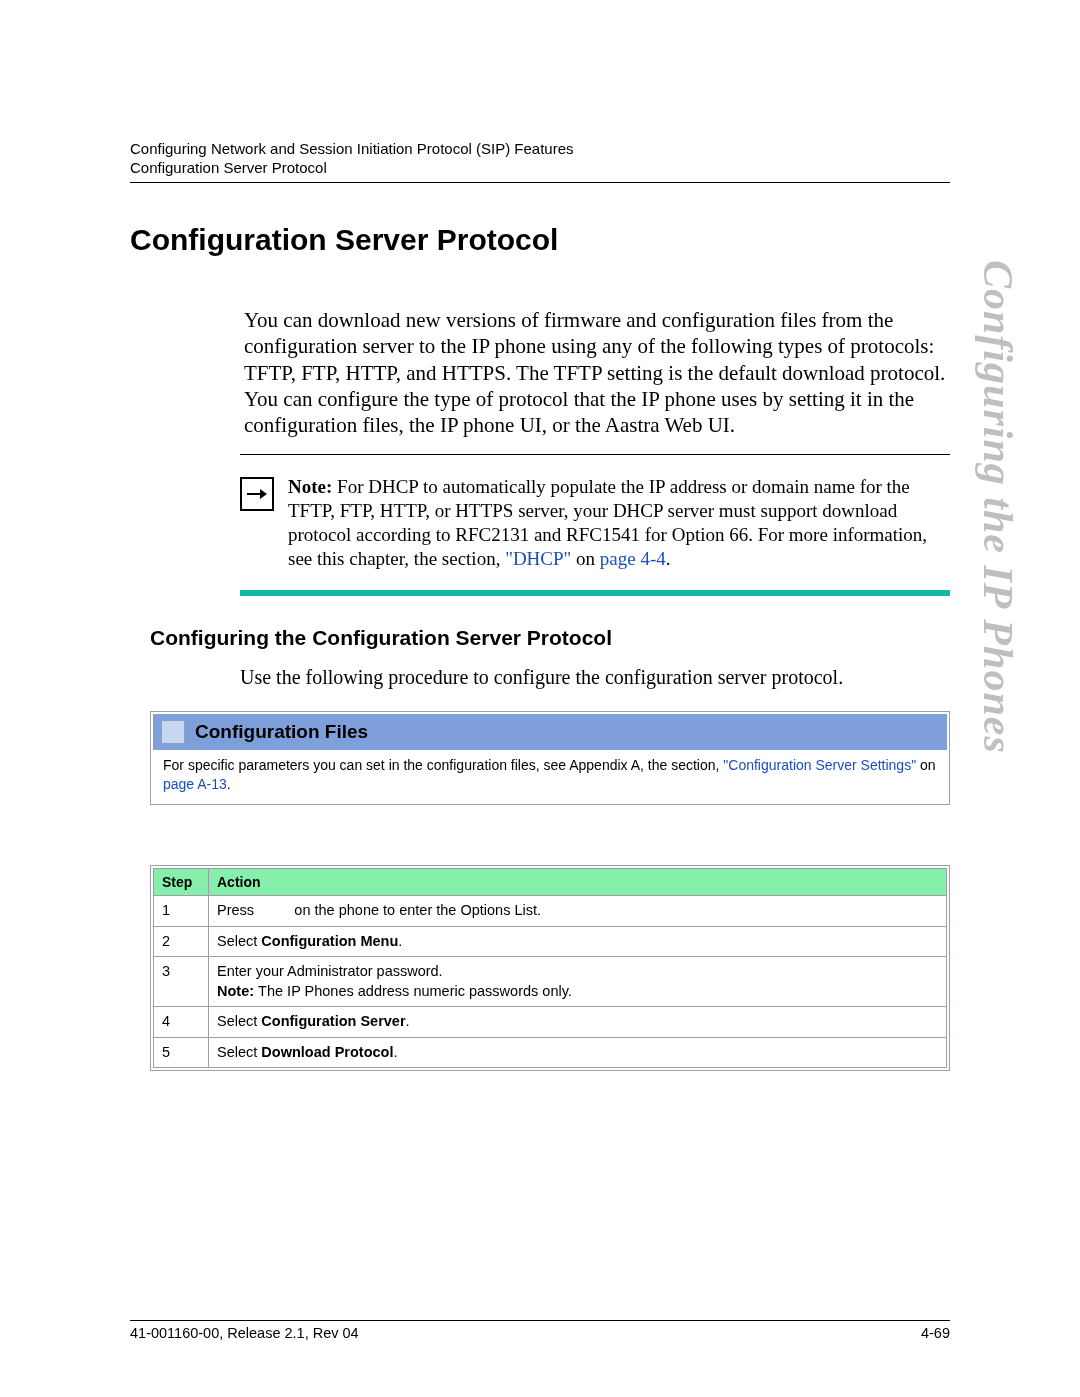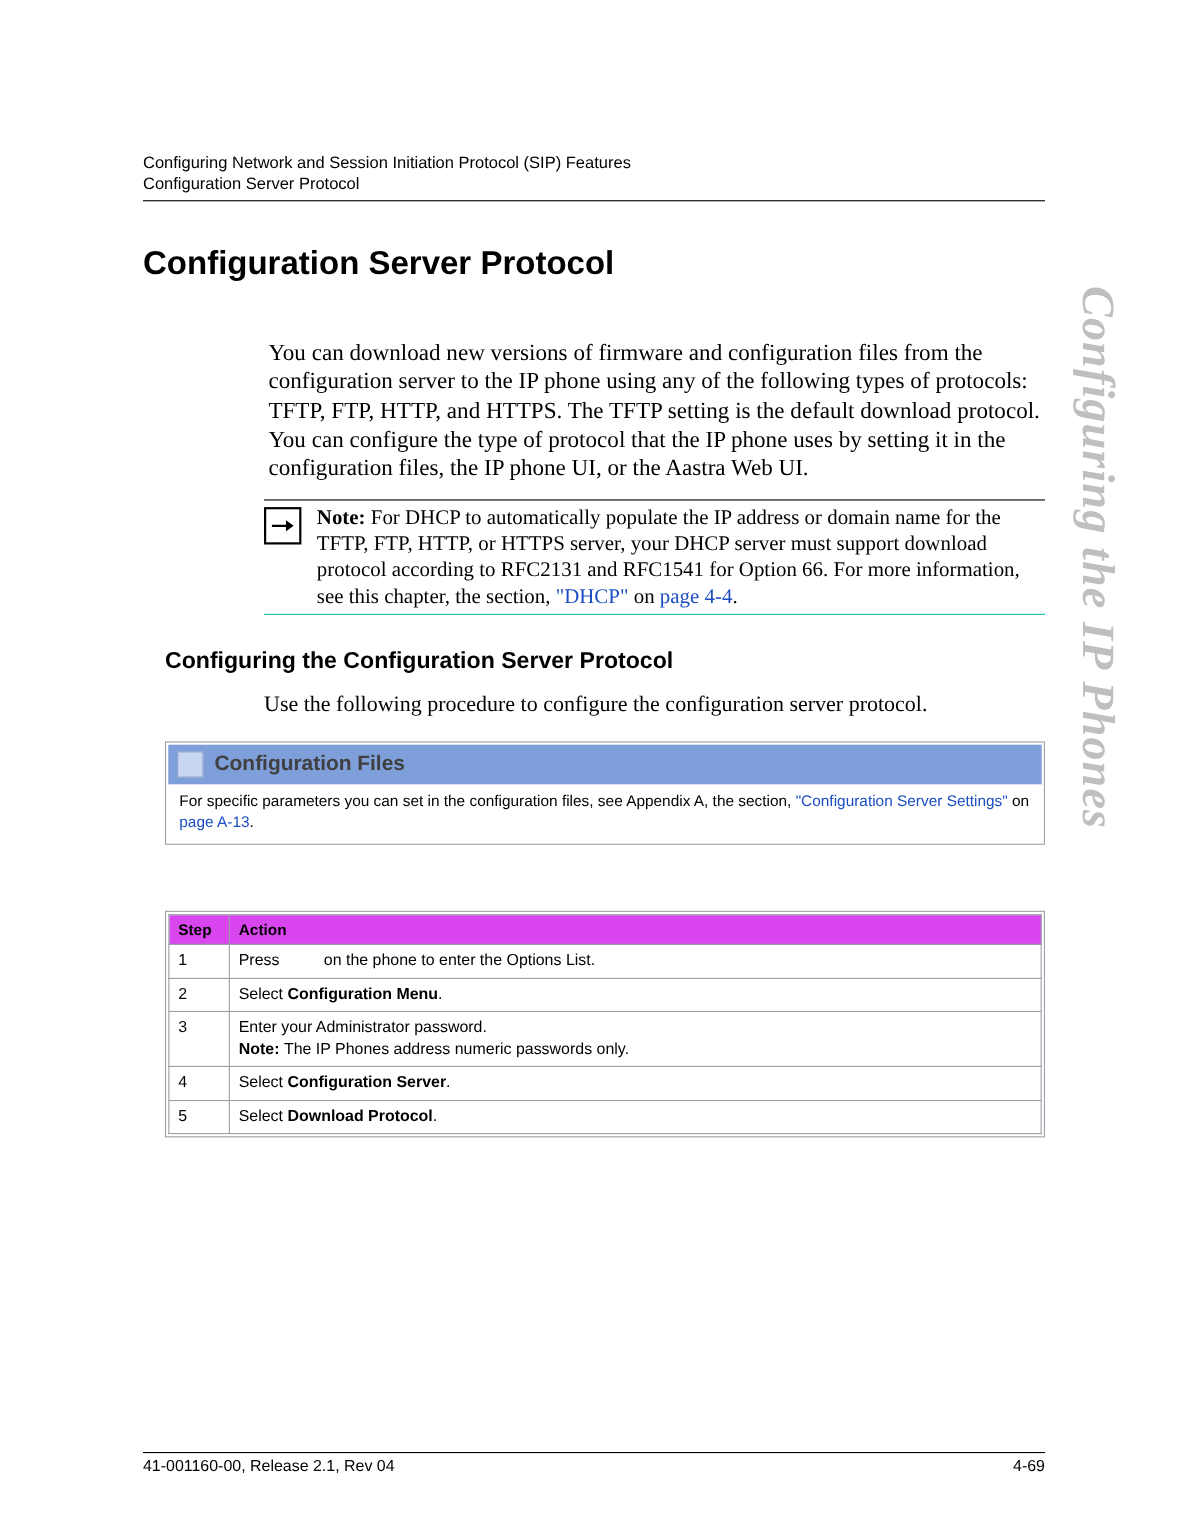--- a/index.html
+++ b/index.html
@@ -39,22 +39,22 @@
     margin-right: 0;
   }
   .body-text {
     font-family: "Times New Roman", Times, serif;
     font-size: 21px;
     line-height: 1.25;
     margin: 0 0 16px 4px;
   }
   .note-box {
     border-top: 1px solid #000;
-    border-bottom: 1px solid #14b8a6;
-    padding: 4px 0;
+    border-bottom: 6px solid #14b8a6;
+    padding: 20px 0;
     display: flex;
     gap: 14px;
     margin-bottom: 30px;
   }
   .note-icon {
     width: 34px;
     height: 34px;
     border: 2px solid #000;
     box-sizing: border-box;
     display: flex;
@@ -100,42 +100,42 @@
     padding: 6px 8px;
   }
   .panel-badge {
     width: 22px;
     height: 22px;
     background: #c7d6f1;
     border: 1px solid #8aa0c8;
     flex: 0 0 22px;
   }
   .panel-title {
-    color: #404040;
+    color: #000000;
     font-weight: bold;
     font-size: 19px;
   }
   .panel-body {
     padding: 6px 10px 8px 10px;
     font-size: 14px;
     line-height: 1.35;
   }
 
   .steps-panel {
     margin-left: 20px;
     border: 1px solid #9aa0a6;
     padding: 2px;
   }
   .steps-table {
     width: 100%;
     border-collapse: collapse;
     table-layout: fixed;
   }
   .steps-table th {
-    background: #d946ef;
+    background: #86efac;
     font-size: 14px;
     text-align: left;
     font-weight: bold;
     padding: 5px 8px;
     border: 1px solid #9aa0a6;
   }
   .steps-table td {
     font-size: 14.5px;
     padding: 5px 8px;
     border: 1px solid #9aa0a6;

